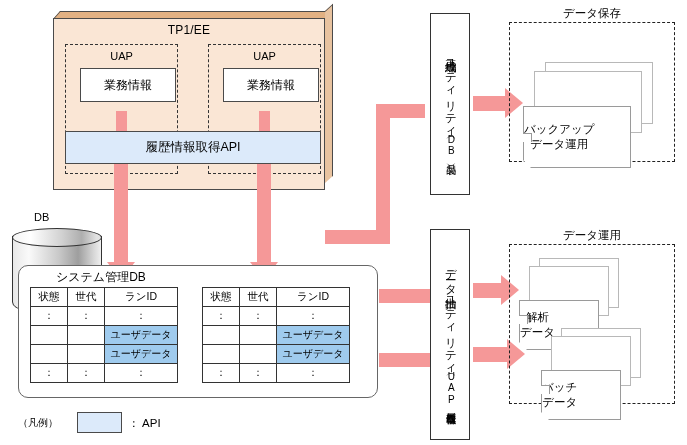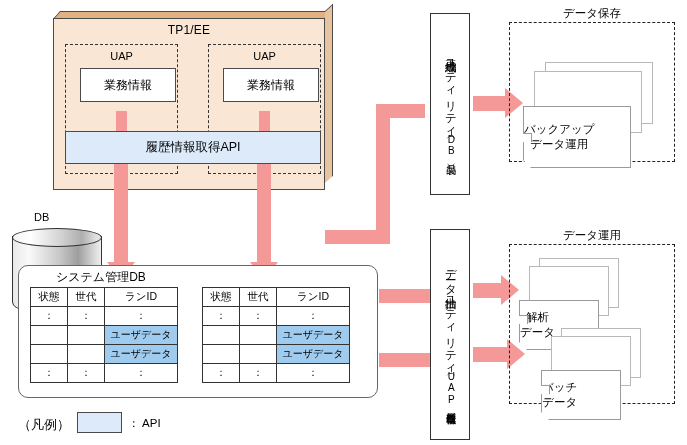--- a/index.html
+++ b/index.html
@@ -302,21 +302,21 @@
   
   #stack-backup { left: 523px; top: 62px; width: 130px; height: 80px; }
   
   #stack-analysis { left: 519px; top: 258px; width: 100px; height: 66px; }
   
   #stack-batch { left: 541px; top: 328px; width: 100px; height: 66px; }
 
   
   #legend-text {
     left: 18px; top: 416px;
-    font-size: 13px;
+    font-size: 10px;
   }
   #legend-swatch {
     left: 77px; top: 412px;
     width: 45px; height: 21px;
     background: #DCEAFA;
     border: 1.3px solid #4a4a4a;
     box-sizing: border-box;
   }
   #legend-api-text {
     left: 128px; top: 416px;

